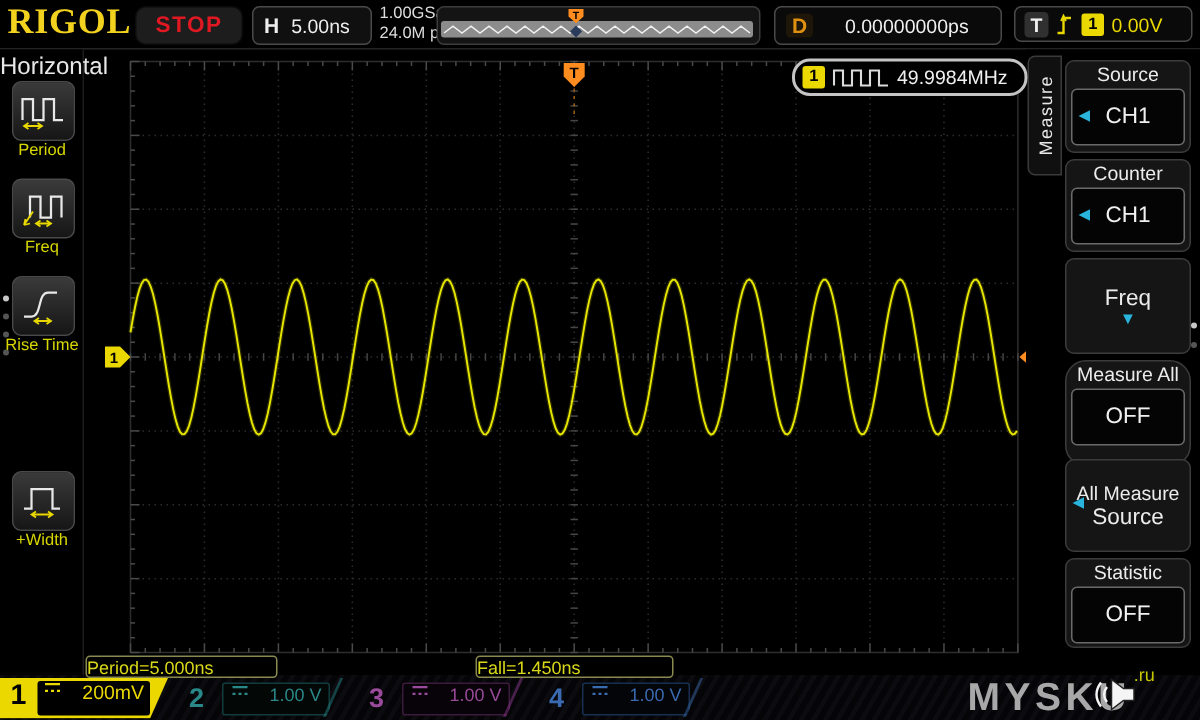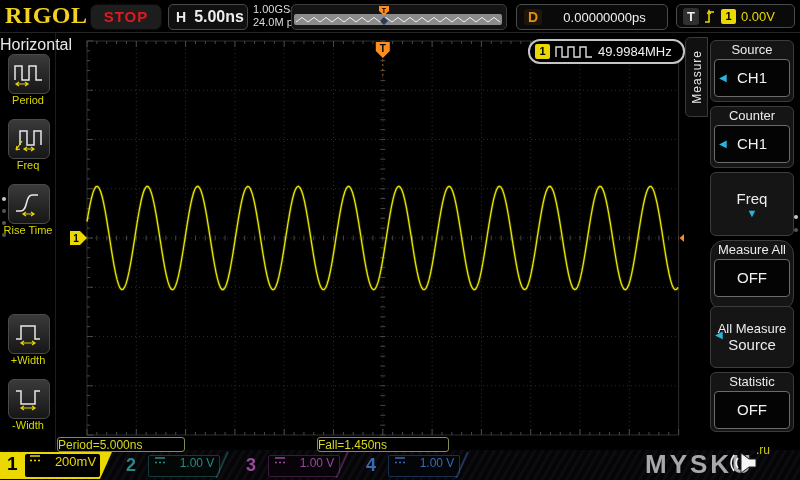--- a/index.html
+++ b/index.html
@@ -7,21 +7,21 @@
           font-family:"Liberation Sans",sans-serif;}
   
   #topbar{position:absolute;left:0;top:0;width:800px;height:32px;background:#000;border-bottom:1px solid #242424;}
   .brand{position:absolute;left:5px;top:2px;font-family:"Liberation Serif",serif;font-weight:bold;
          font-size:24px;color:#f2d21e;letter-spacing:0.5px;}
   .stop-btn{position:absolute;left:90px;top:4px;width:70px;height:24px;background:#1d1d1d;border:1px solid #0b0b0b;
             border-radius:7px;color:#e01822;font-weight:bold;font-size:15px;text-align:center;line-height:24px;letter-spacing:1px;}
   .hbox{position:absolute;left:168px;top:4px;width:78px;height:24px;border:1px solid #4a4a4a;background:#101010;
         border-radius:5px;display:flex;align-items:center;color:#eee;}
   .hbox .hletter{font-weight:bold;font-size:14px;margin:0 8px 0 7px;}
-  .hbox .hval{font-size:16px;font-weight:bold;}
+  .hbox .hval{font-size:13px;}
   .srate{position:absolute;left:253px;top:3px;color:#dcdcdc;font-size:11px;line-height:13px;white-space:nowrap;}
   .preview{position:absolute;left:291px;top:4px;width:214px;height:24px;background:#141414;border:1px solid #3c3c3c;border-radius:5px;}
   .dbox{position:absolute;left:516px;top:4px;width:150px;height:24px;border:1px solid #4a4a4a;background:#0a0a0a;
         border-radius:5px;display:flex;align-items:center;}
   .dbox .dletter{color:#e09010;font-weight:bold;font-size:14px;margin:0 0 0 7px;background:#1e1608;border-radius:3px;padding:0 4px;}
   .dbox .dval{color:#f0f0f0;font-size:13px;flex:1;text-align:center;}
   .tbox{position:absolute;left:676px;top:4px;width:119px;height:24px;border:1px solid #4a4a4a;background:#0a0a0a;
         border-radius:5px;display:flex;align-items:center;gap:5px;padding:0 6px;box-sizing:border-box;}
   .tbox .tletter{color:#f0f0f0;font-weight:bold;font-size:13px;background:#303030;border-radius:3px;width:16px;height:17px;
                  text-align:center;line-height:17px;}
@@ -443,29 +443,20 @@
     <div class="lm-item" style="top:281px;">
       <div class="lm-btn">
           <svg width="30" height="26" viewBox="0 0 30 26">
         <path d="M2,18 H7 V5 H21 V18 H26" fill="none" stroke="#e8e8e8" stroke-width="1.5"></path>
         <path d="M7,22 H21 M10,20 L7,22 L10,24 M18,20 L21,22 L18,24" fill="none" stroke="#e8d800" stroke-width="1.2"></path>
       </svg>
         </div>
       <div class="lm-label">+Width</div>
     </div>
 
-    <div class="lm-item" style="top:346px;">
-      <div class="lm-btn">
-          <svg width="30" height="26" viewBox="0 0 30 26">
-        <path d="M2,5 H7 V18 H21 V5 H26" fill="none" stroke="#e8e8e8" stroke-width="1.5"></path>
-        <path d="M7,22 H21 M10,20 L7,22 L10,24 M18,20 L21,22 L18,24" fill="none" stroke="#e8d800" stroke-width="1.2"></path>
-      </svg>
-        </div>
-      <div class="lm-label">-Width</div>
-    </div>
   </div>
 
   <div class="pagedot" style="left:2px;top:197px;background:#c8c8c8;"></div>
   <div class="pagedot" style="left:2px;top:209px;background:#555;"></div>
   <div class="pagedot" style="left:2px;top:221px;background:#555;"></div>
   <div class="pagedot" style="left:2px;top:233px;background:#555;"></div>
 
   <div class="counter">
     <span class="chbadge">1</span>
     <svg width="38" height="13" viewBox="0 0 38 13">

